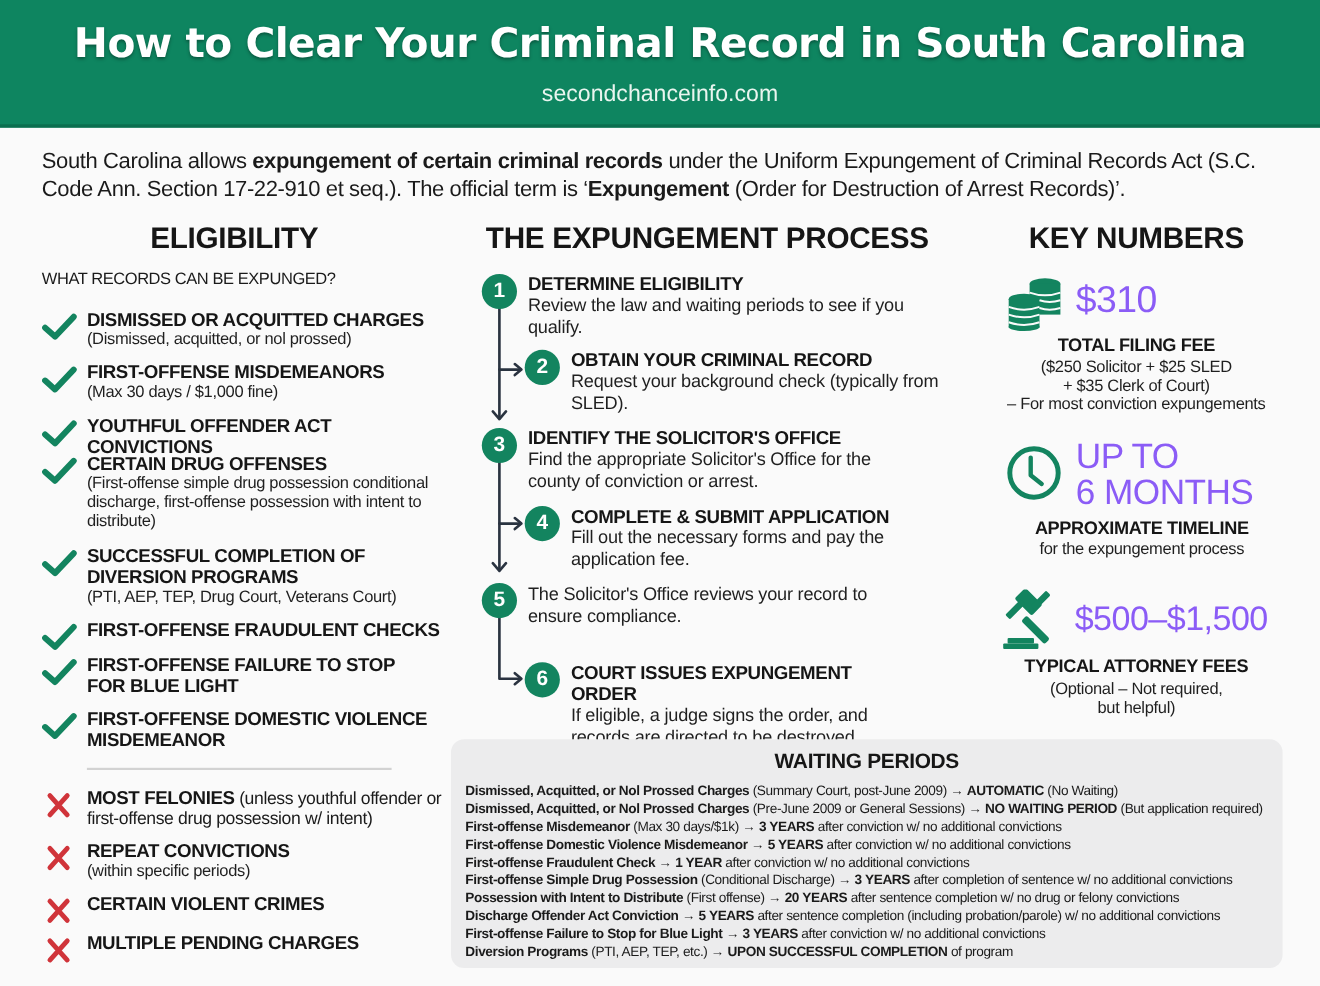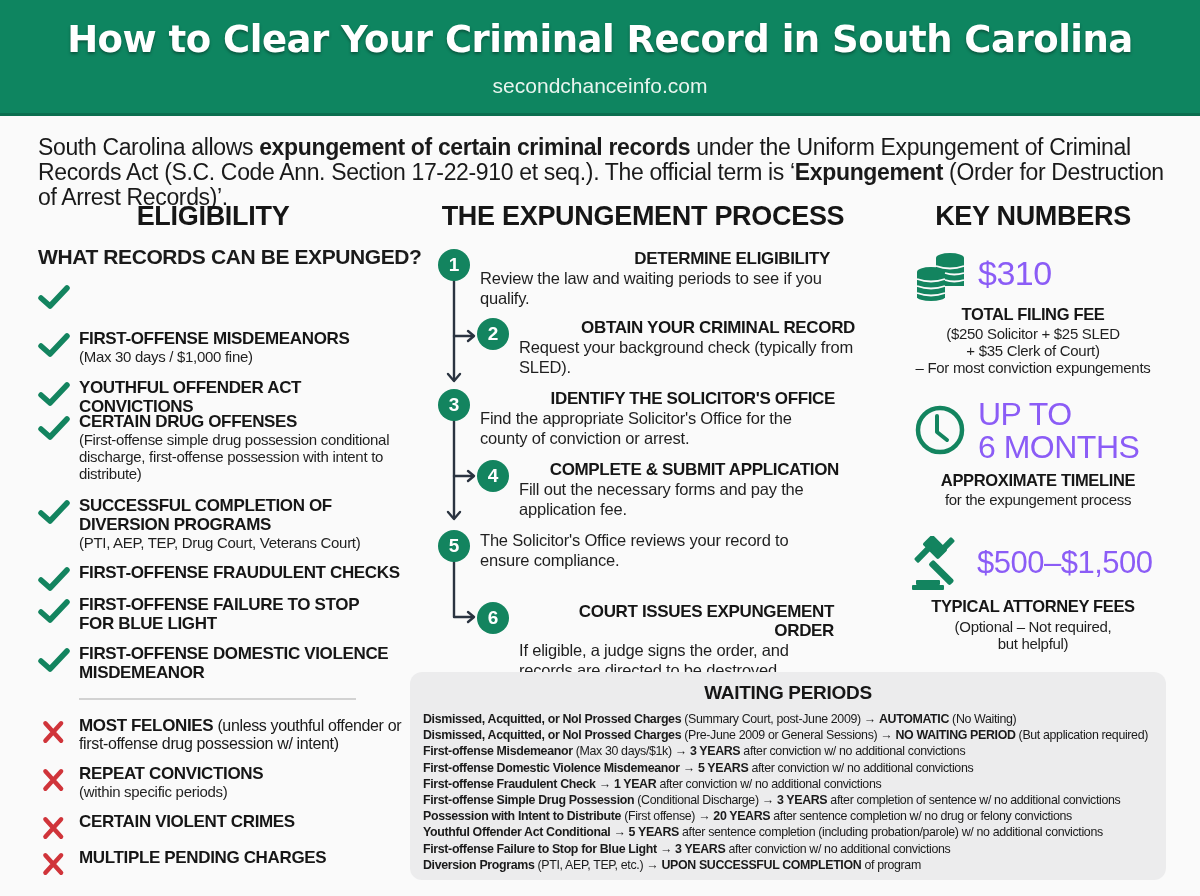--- a/index.html
+++ b/index.html
@@ -22,34 +22,34 @@
     font-weight: bold; font-size: 37px; color: #ffffff;
     letter-spacing: -0.5px;
     text-shadow: 0 2px 3px rgba(0,0,0,0.35);
   }
   .header .site {
     position: absolute; left: 0; right: 0; top: 74px;
     font-size: 21px; color: #e9f5ef;
   }
   .intro {
     position: absolute; left: 38px; top: 135px; width: 1130px;
-    font-size: 23px; line-height: 25px; color: #1a1a1a;
+    font-size: 20px; line-height: 25px; color: #1a1a1a;
     letter-spacing: -0.35px;
   }
   .intro b { font-weight: bold; }
 
   .col-title {
     position: absolute; font-weight: bold; font-size: 27px; color: #161616;
     letter-spacing: -0.3px; text-align: center;
   }
 
   
   .subhead {
     position: absolute; left: 38px; top: 245px;
-    font-weight: bold; font-size: 21px; letter-spacing: -0.4px; color: #1a1a1a;
+    font-weight: normal; font-size: 15px; letter-spacing: -0.4px; color: #1a1a1a;
   }
   .elig-item { position: absolute; left: 38px; width: 370px; }
   .elig-item .mark { position: absolute; left: 0; top: 2px; width: 32px; height: 28px; }
   .elig-item .txt { margin-left: 41px; }
   .elig-item .lbl {
     font-weight: bold; font-size: 17px; line-height: 19px; letter-spacing: -0.35px;
     color: #161616; display: block;
   }
   .elig-item .sub {
     font-size: 15px; line-height: 17px; letter-spacing: -0.3px; color: #1f1f1f; display: block;
@@ -62,21 +62,21 @@
   
   .proc-step { position: absolute; }
   .proc-step .num {
     position: absolute; left: 0; top: 0; width: 32px; height: 32px; border-radius: 50%;
     background: #13845f; color: #fff; font-weight: bold; font-size: 19px;
     text-align: center; line-height: 32px;
   }
   .proc-step .txt { margin-left: 42px; }
   .proc-step .lbl {
     font-weight: bold; font-size: 17px; line-height: 19px; letter-spacing: -0.35px;
-    color: #161616; display: block; text-align: right;
+    color: #161616; display: block;
   }
   .proc-step .desc {
     font-size: 16.5px; line-height: 20px; letter-spacing: -0.2px; color: #1f1f1f; display: block;
   }
   .flow-svg { position: absolute; left: 0; top: 0; width: 1200px; height: 896px; pointer-events: none; }
 
   
   .key-big {
     position: absolute; font-weight: normal; color: #8b5cf6; letter-spacing: -0.5px;
   }
@@ -122,20 +122,22 @@
 <div class="col-title" style="left:430px; top:201px; width:426px;">THE EXPUNGEMENT PROCESS</div>
 <div class="col-title" style="left:900px; top:201px; width:266px;">KEY NUMBERS</div>
 
 <div class="subhead">WHAT RECORDS CAN BE EXPUNGED?</div>
 
 <div class="elig-item" style="top:281px;">
   <svg class="mark" viewBox="0 0 32 28">
       <path d="M3 15 L12 23 L29 5" fill="none" stroke="#13845f" stroke-width="5.5" stroke-linecap="round" stroke-linejoin="round"></path>
     </svg>
   <div class="txt">
+      <span class="lbl">DISMISSED OR ACQUITTED CHARGES</span>
+      <span class="sub">(Dismissed, acquitted, or nol prossed)</span>
     </div>
 </div>
 <div class="elig-item" style="top:329px;">
   <svg class="mark" viewBox="0 0 32 28">
       <path d="M3 15 L12 23 L29 5" fill="none" stroke="#13845f" stroke-width="5.5" stroke-linecap="round" stroke-linejoin="round"></path>
     </svg>
   <div class="txt">
       <span class="lbl">FIRST-OFFENSE MISDEMEANORS</span>
       <span class="sub">(Max 30 days / $1,000 fine)</span>
     </div>
@@ -342,17 +344,17 @@
 <div class="waiting">
   <div class="wtitle">WAITING PERIODS</div>
   <div class="rows">
     <div class="row"><b>Dismissed, Acquitted, or Nol Prossed Charges</b><span> (Summary Court, post-June 2009) → </span><b>AUTOMATIC</b><span> (No Waiting)</span></div>
     <div class="row"><b>Dismissed, Acquitted, or Nol Prossed Charges</b><span> (Pre-June 2009 or General Sessions) → </span><b>NO WAITING PERIOD</b><span> (But application required)</span></div>
     <div class="row"><b>First-offense Misdemeanor</b><span> (Max 30 days/$1k) → </span><b>3 YEARS</b><span> after conviction w/ no additional convictions</span></div>
     <div class="row"><b>First-offense Domestic Violence Misdemeanor</b><span> → </span><b>5 YEARS</b><span> after conviction w/ no additional convictions</span></div>
     <div class="row"><b>First-offense Fraudulent Check</b><span> → </span><b>1 YEAR</b><span> after conviction w/ no additional convictions</span></div>
     <div class="row"><b>First-offense Simple Drug Possession</b><span> (Conditional Discharge) → </span><b>3 YEARS</b><span> after completion of sentence w/ no additional convictions</span></div>
     <div class="row"><b>Possession with Intent to Distribute</b><span> (First offense) → </span><b>20 YEARS</b><span> after sentence completion w/ no drug or felony convictions</span></div>
-    <div class="row"><b>Youthful Offender Act Conditional</b><span> → </span><b>5 YEARS</b><span> after sentence completion (including probation/parole) w/ no additional convictions</span></div>
+    <div class="row"><b>Discharge Offender Act Conviction</b><span> → </span><b>5 YEARS</b><span> after sentence completion (including probation/parole) w/ no additional convictions</span></div>
     <div class="row"><b>First-offense Failure to Stop for Blue Light</b><span> → </span><b>3 YEARS</b><span> after conviction w/ no additional convictions</span></div>
     <div class="row"><b>Diversion Programs</b><span> (PTI, AEP, TEP, etc.) → </span><b>UPON SUCCESSFUL COMPLETION</b><span> of program</span></div>
   </div>
 </div>
 
 </body></html>

